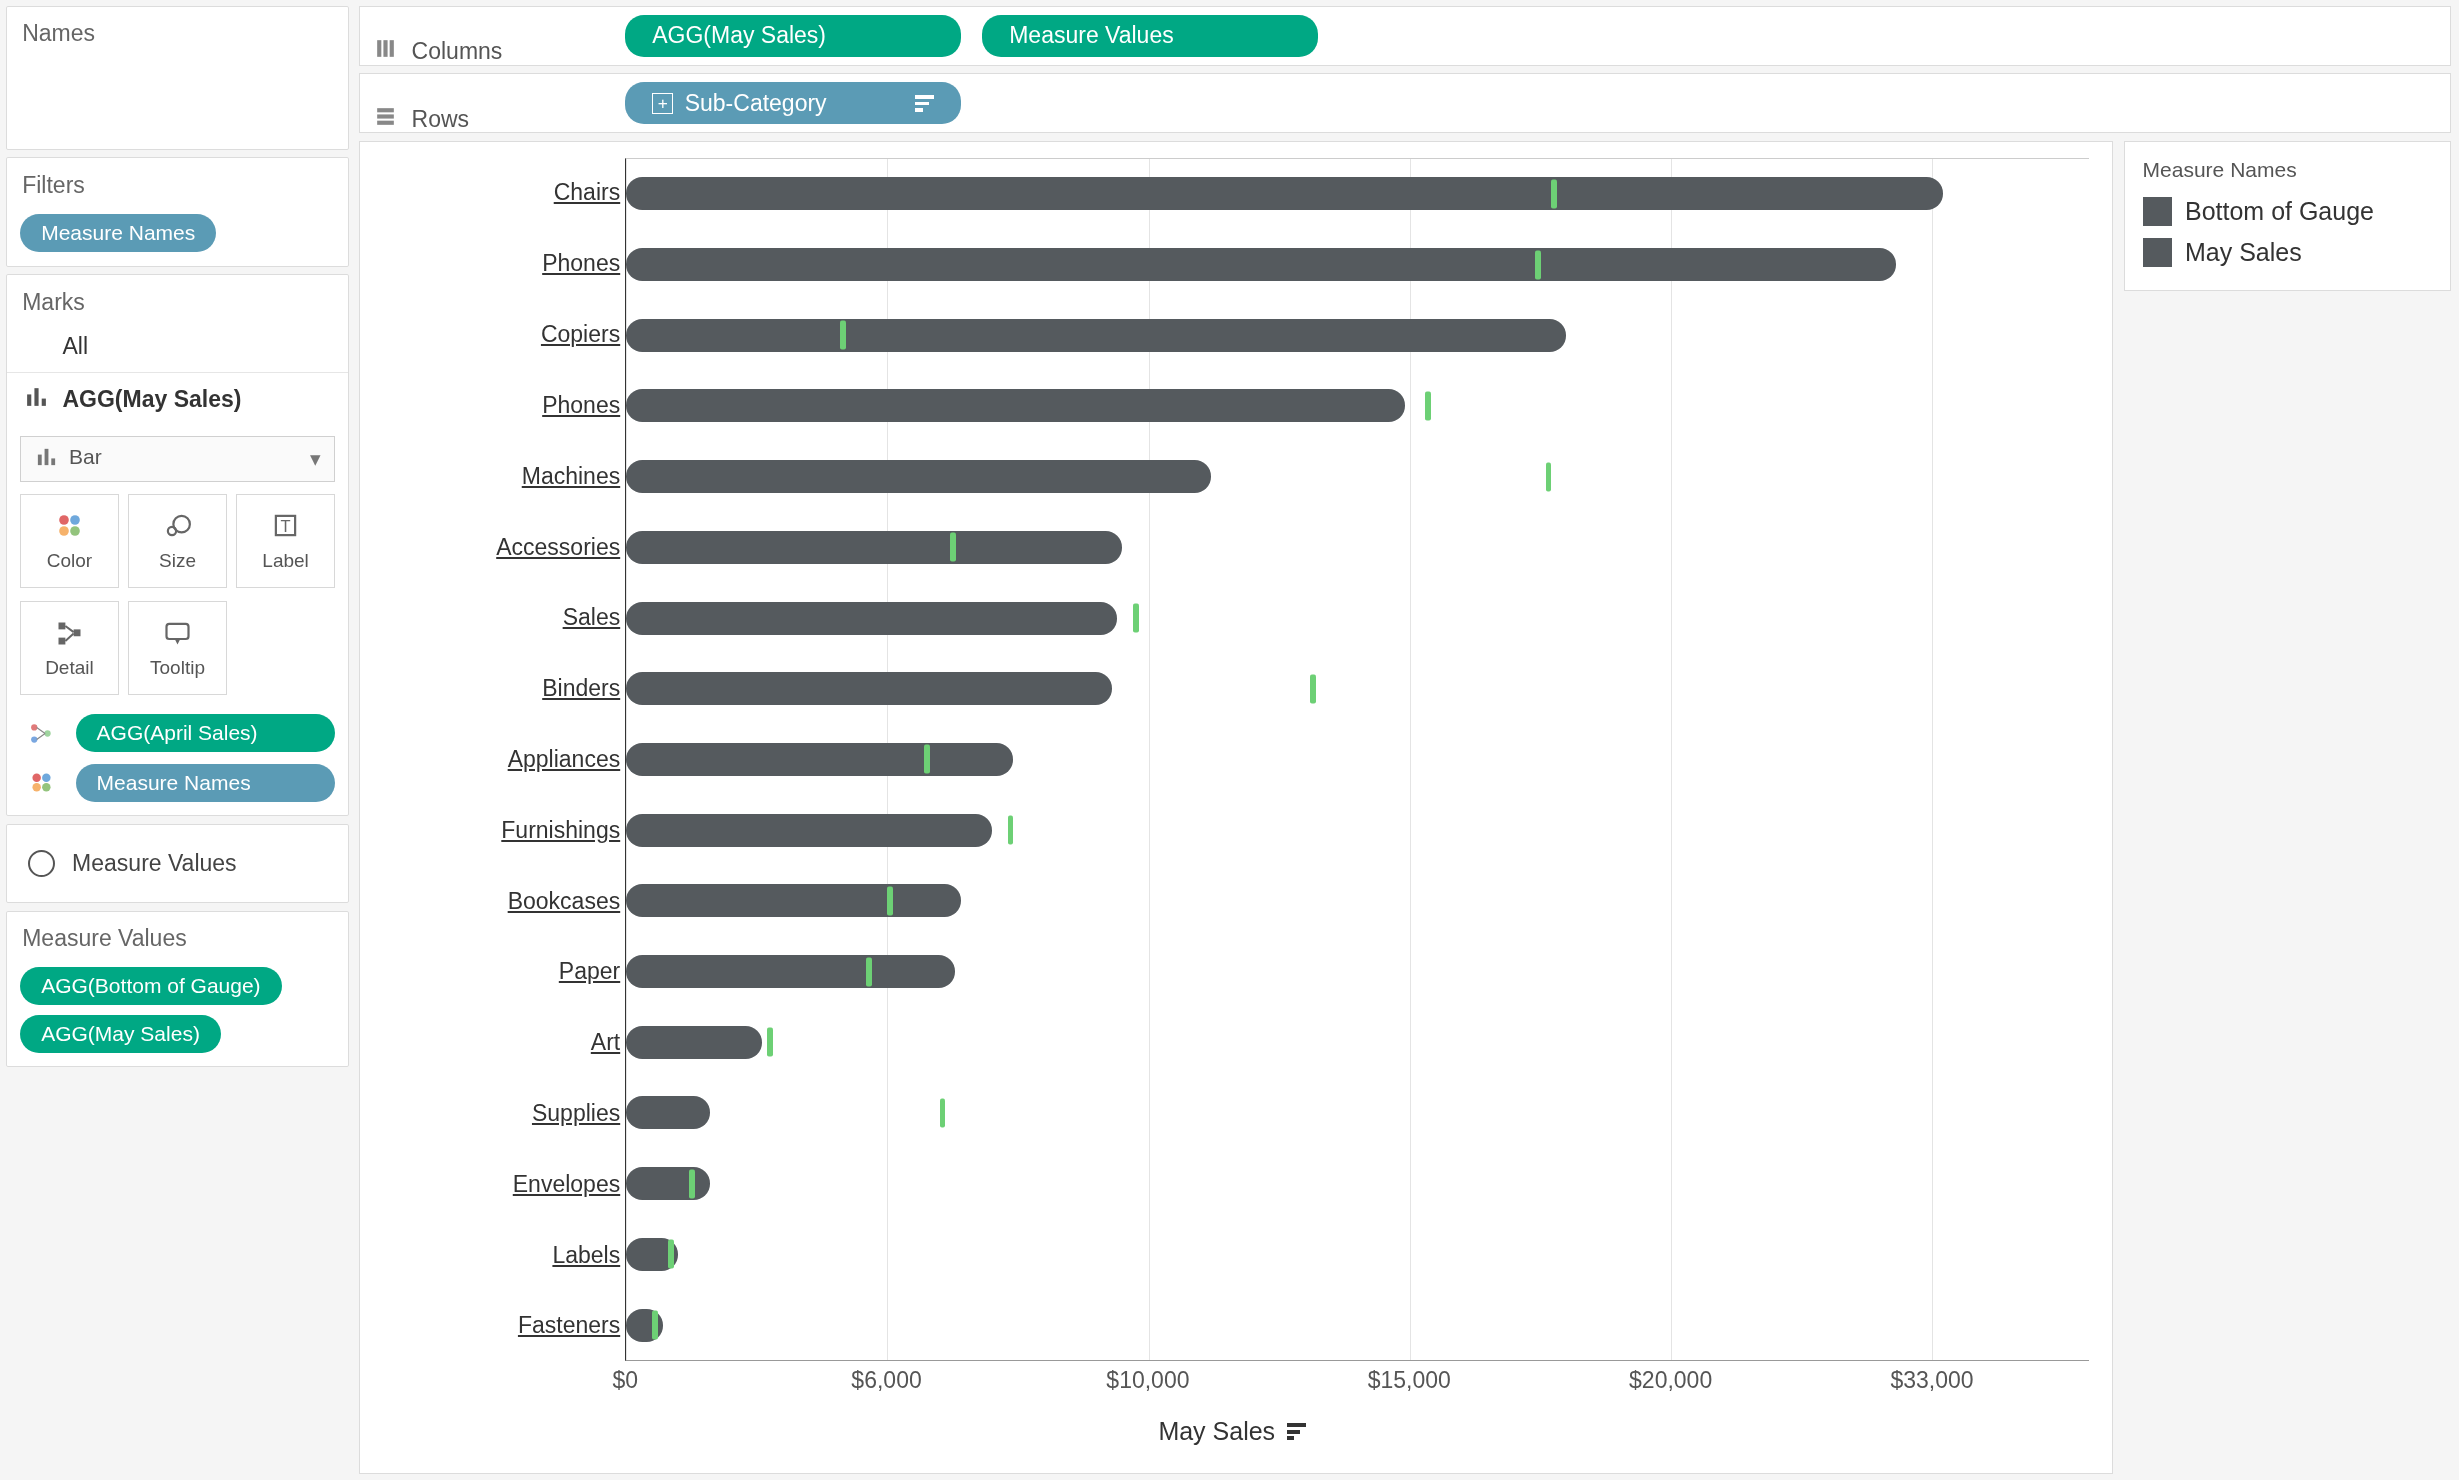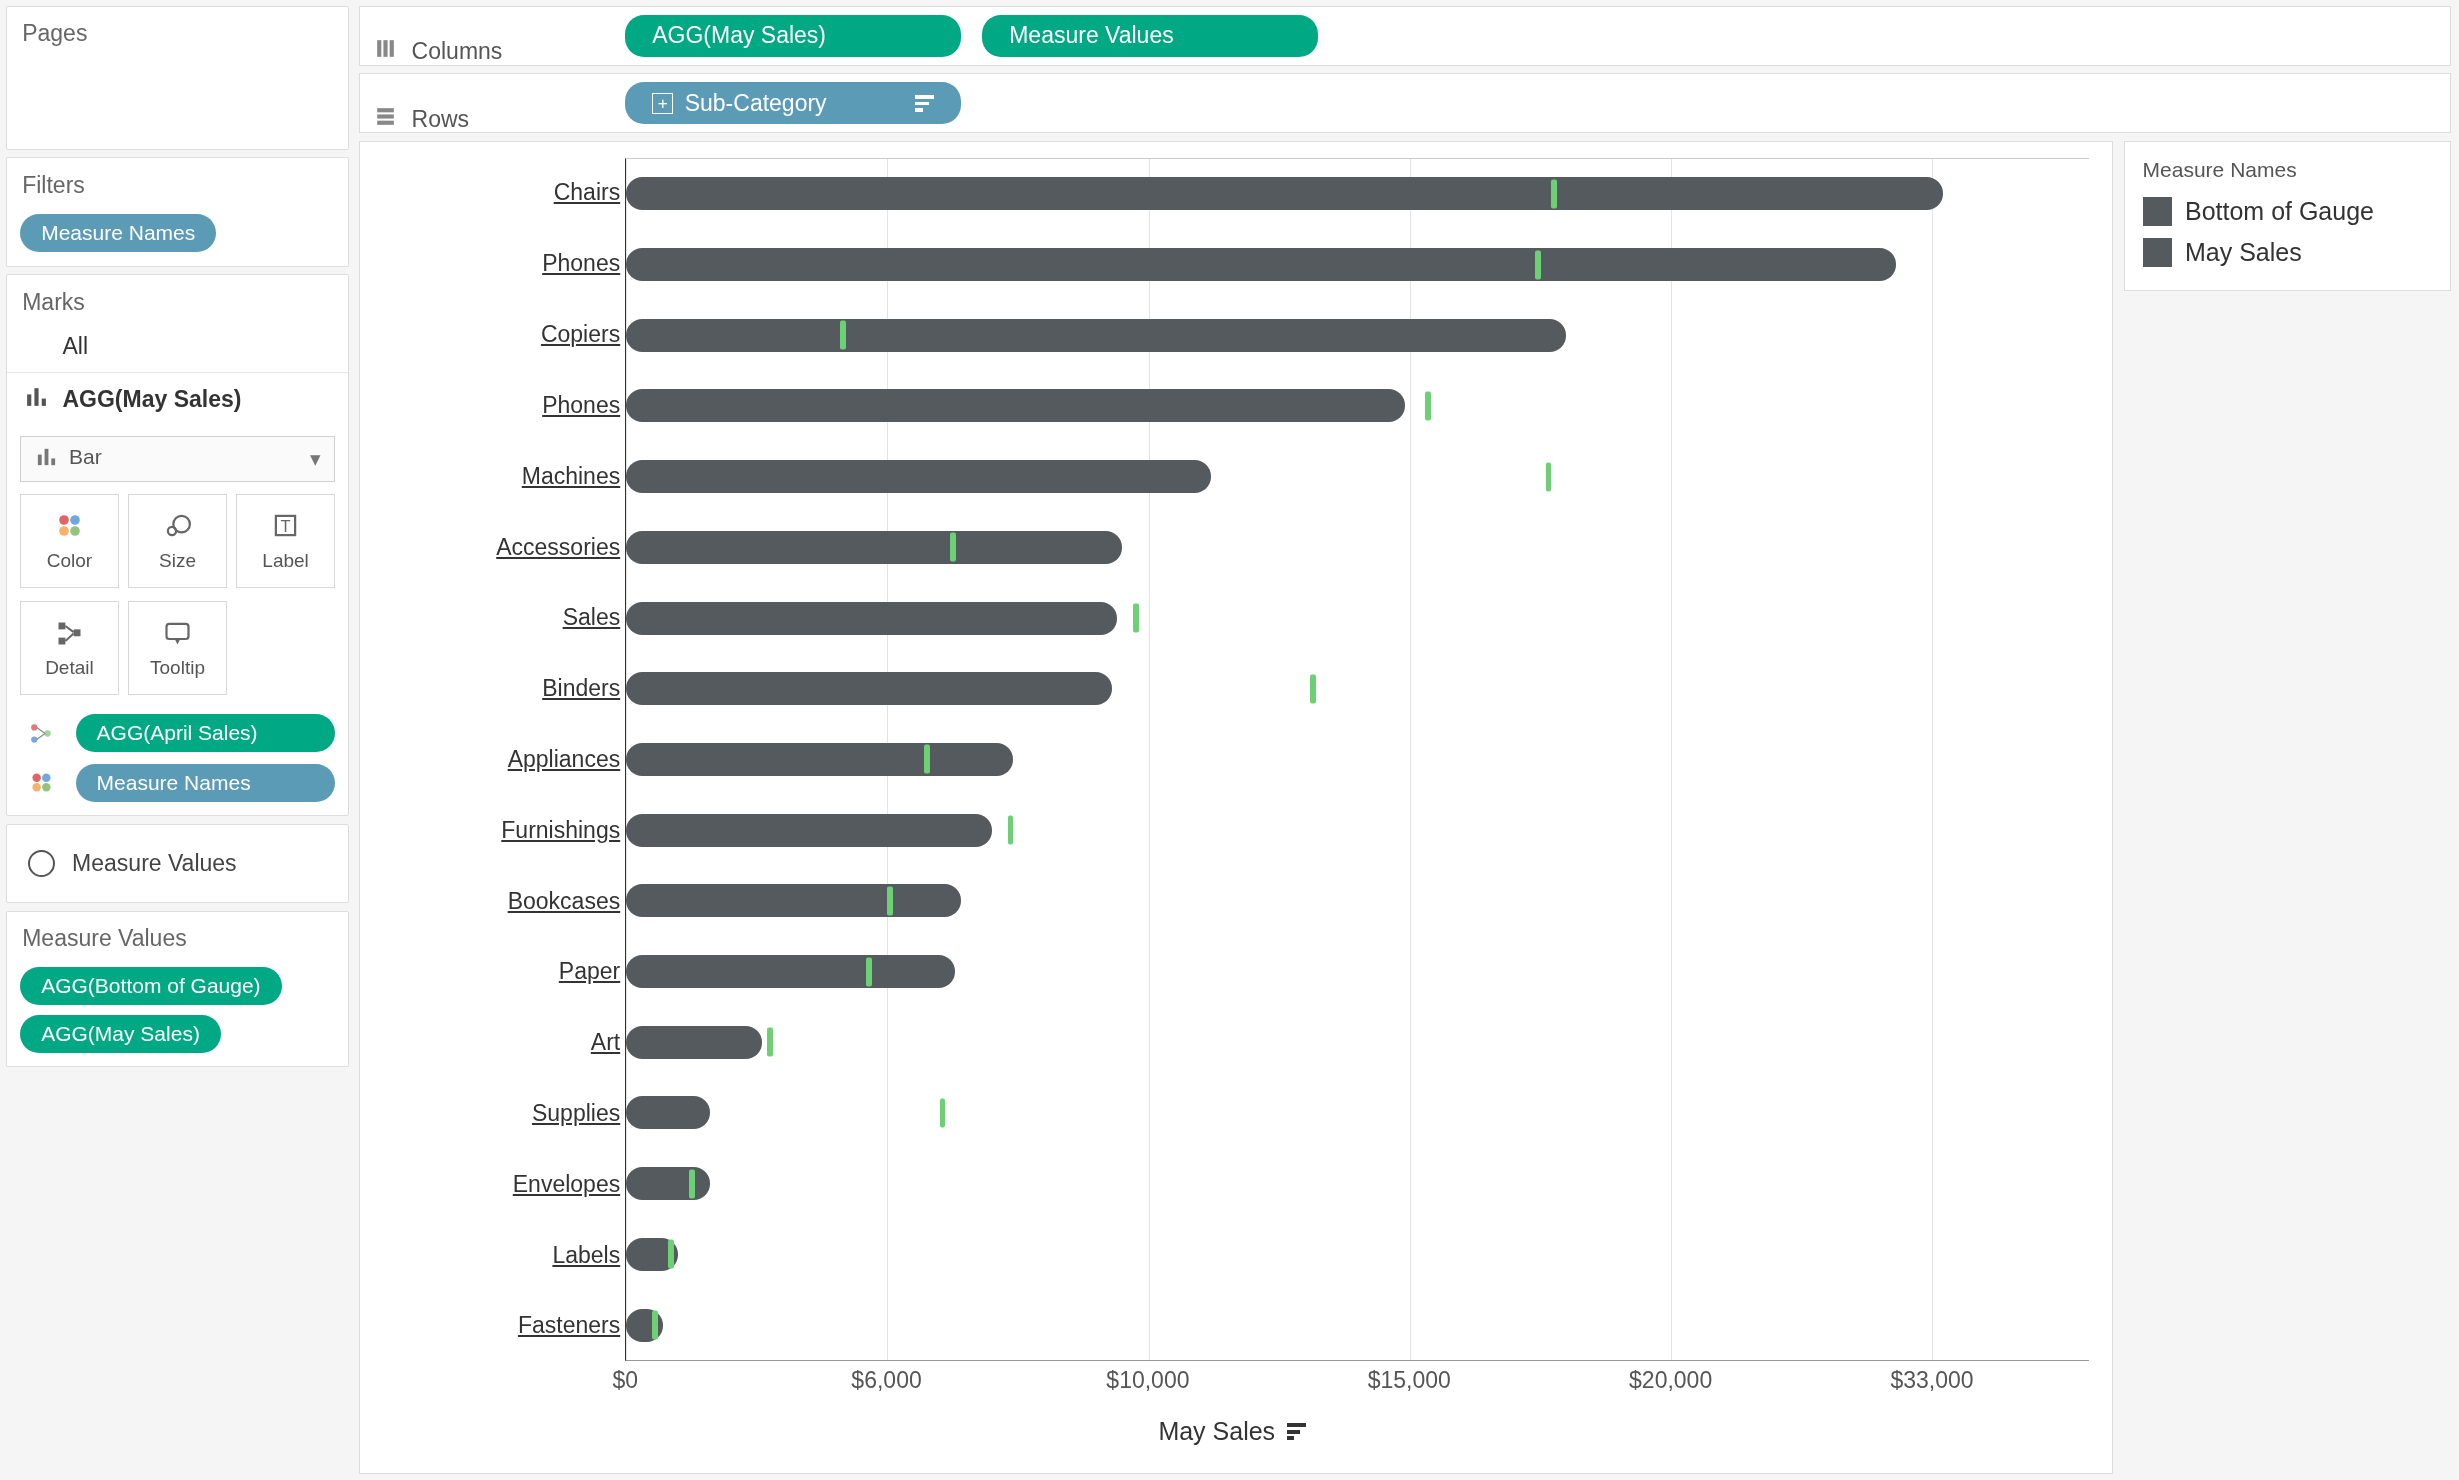--- a/index.html
+++ b/index.html
@@ -163,21 +163,21 @@
   .plus-box{display:inline-flex;width:21px;height:21px;border:1.9px solid #fff;align-items:center;justify-content:center;font-size:17.3px;line-height:1;}
 </style>
 </head>
 <body>
 
 <div class="app">
 
   <div class="left-col">
 
     <div class="panel" style="height:144px;">
-      <div class="panel-title">Pages</div>
+      <div class="panel-title">Names</div>
     </div>
 
     <div class="panel">
       <div class="panel-title">Filters</div>
       <div class="panel-body">
         <span class="pill pill-blue">Measure Names</span>
       </div>
     </div>
 
     <div class="panel">

